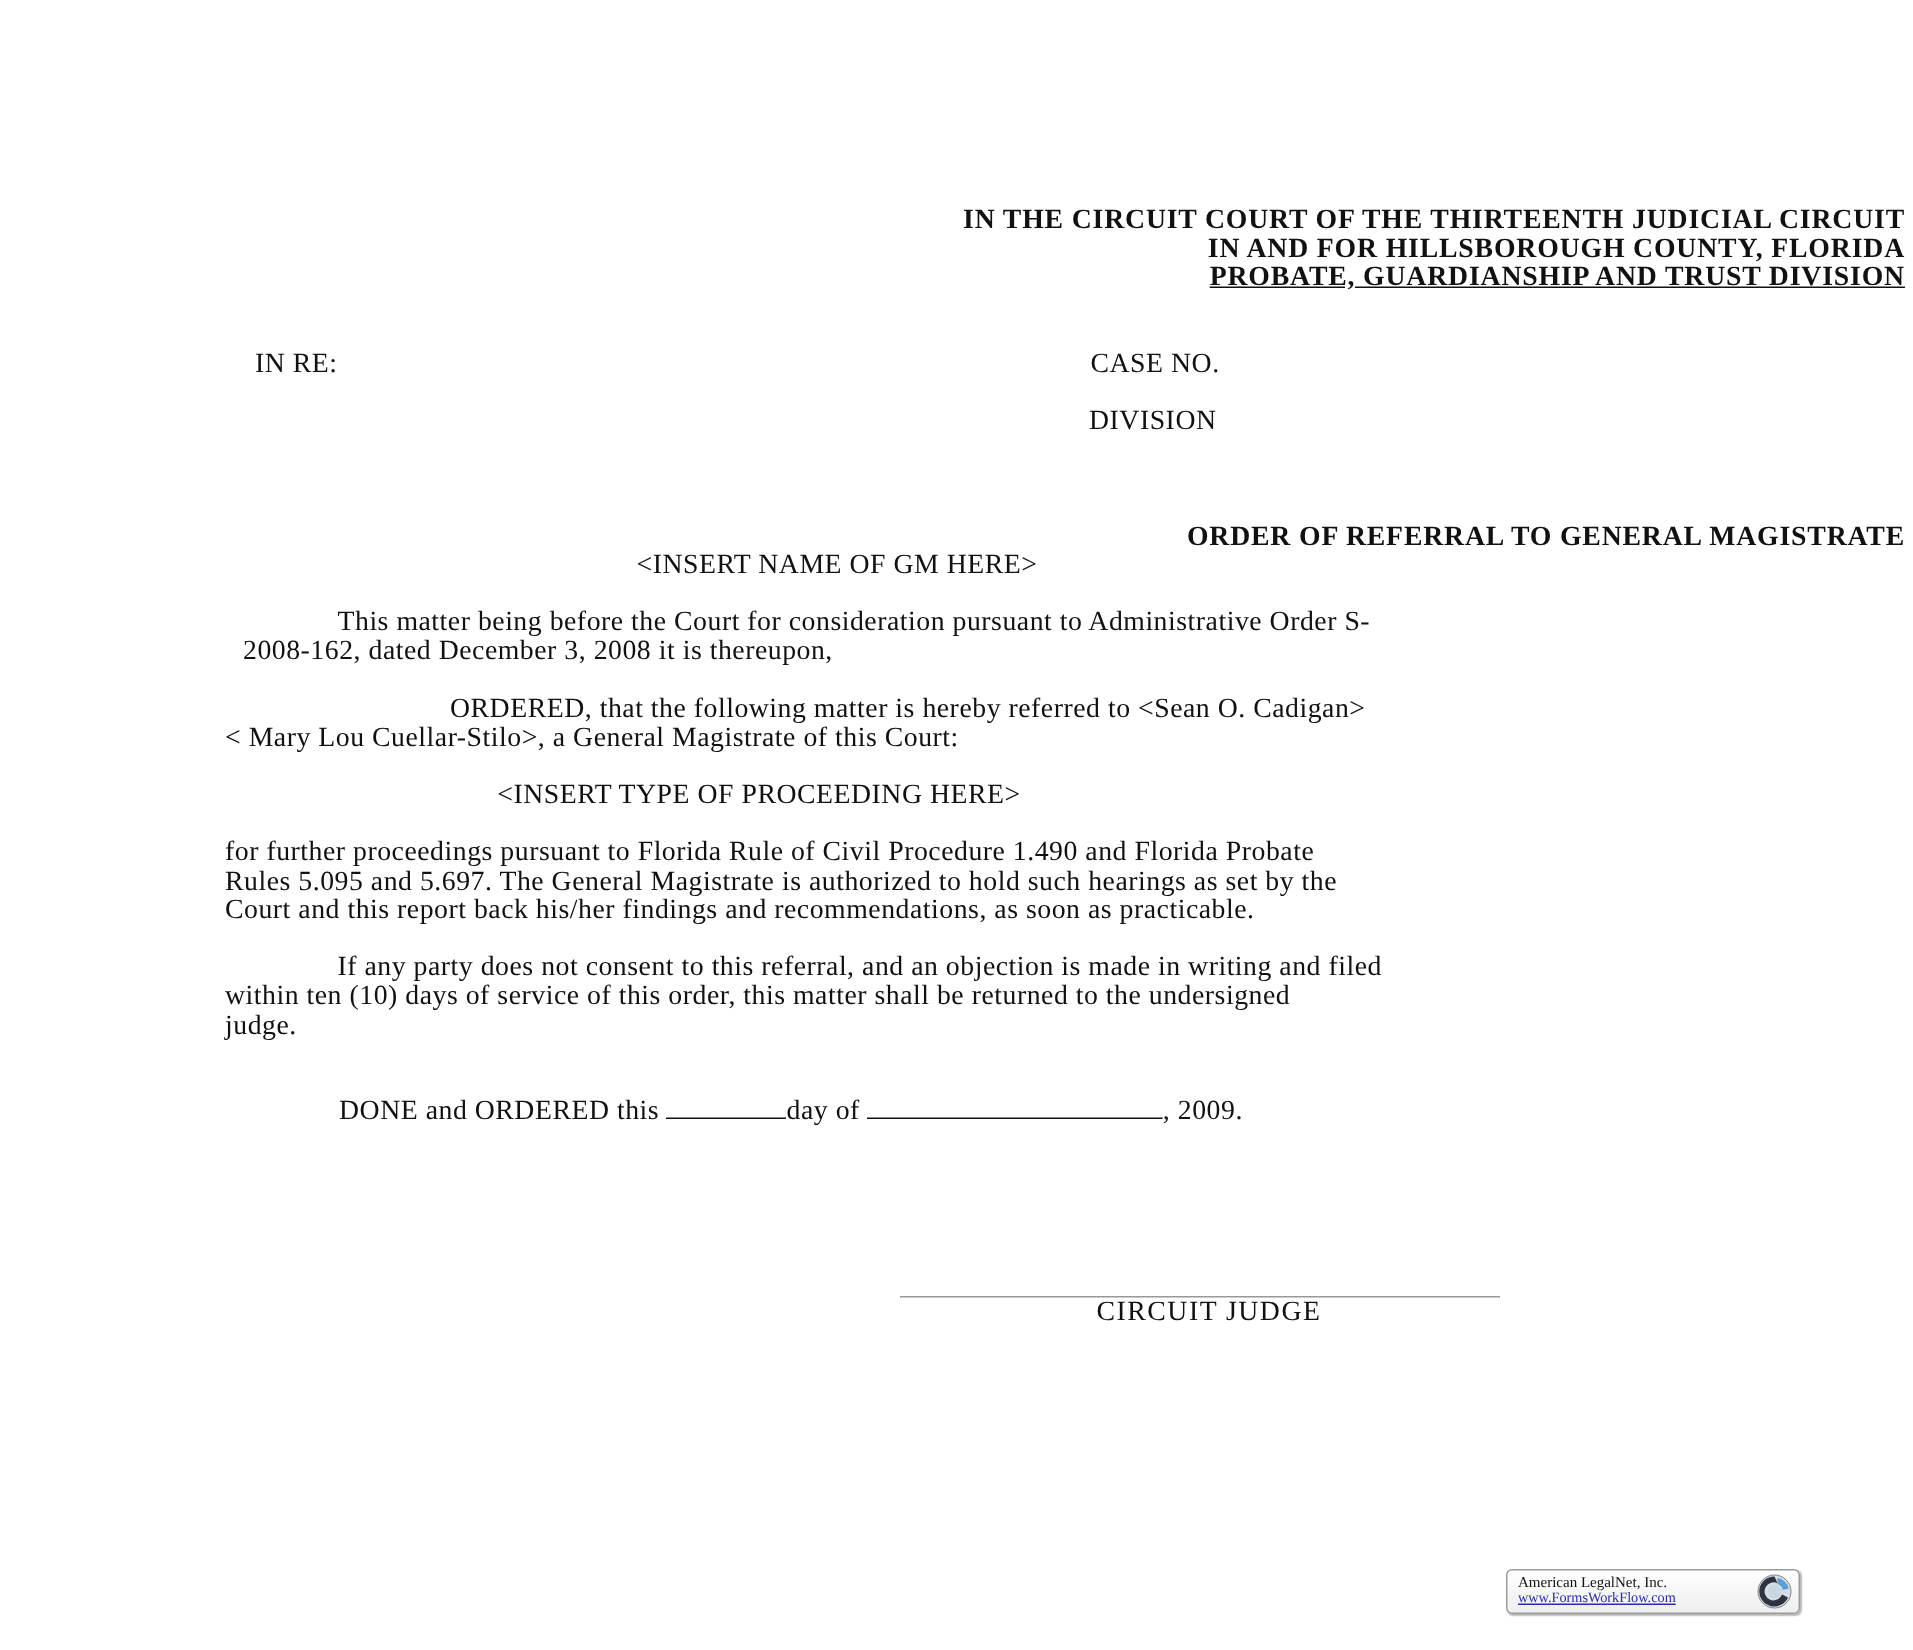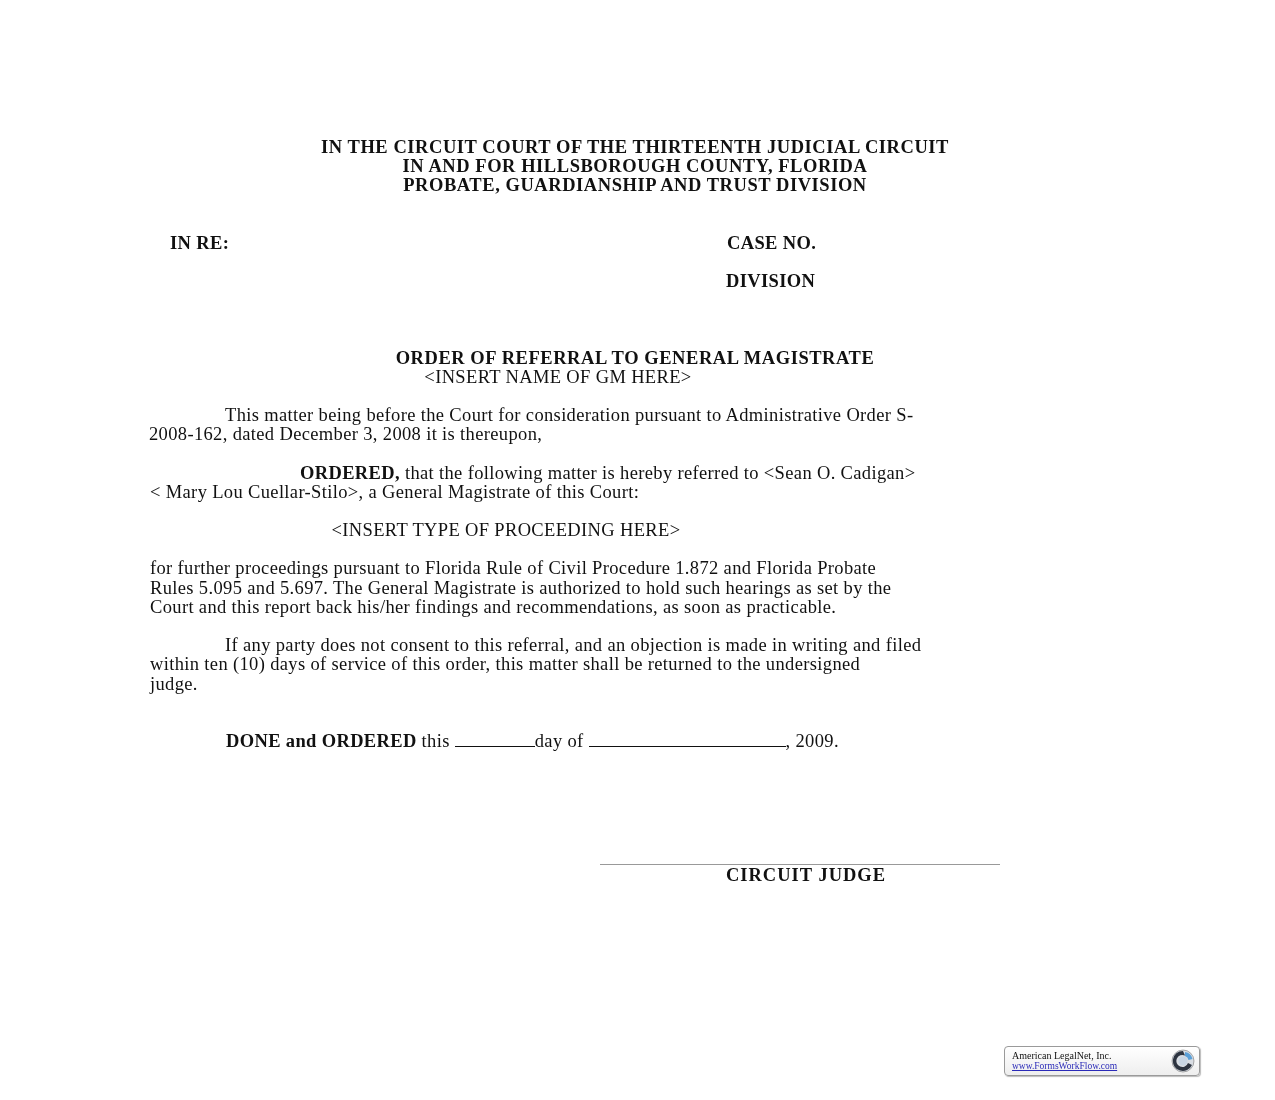--- a/index.html
+++ b/index.html
@@ -1,54 +1,54 @@
 <!DOCTYPE html>
 <html><head>
 <meta charset="utf-8">
 <style>
   html, body { margin: 0; padding: 0; background: #ffffff; }
   body { width: 1275px; height: 1100px; position: relative; overflow: hidden;
          font-family: "Liberation Serif", "DejaVu Serif", serif; color: #111; }
   .abs { position: absolute; white-space: nowrap; }
-  .bold { font-weight: bold; }
-  .hdr { left: 0; width: 1270px; text-align: center; font-weight: bold; font-size: 18.5px; letter-spacing: 0.55px; }
+  .bold { font-weight: normal; }
+  .hdr { left: 0; width: 1270px; text-align: right; font-weight: bold; font-size: 18.5px; letter-spacing: 0.55px; }
   .body-text { font-size: 18.5px; letter-spacing: 0.35px; }
   .blank { display: inline-block; border-bottom: 1.5px solid #111; height: 14px; vertical-align: baseline; }
   .sigline { left: 600px; top: 864px; width: 400px; height: 0; border-top: 1.5px solid #999; }
   .badge { left: 1004px; top: 1046px; width: 194px; height: 28px; border: 1px solid #9a9a9a; border-radius: 4px;
            background: linear-gradient(#ffffff, #eeeeee); box-shadow: 1px 1px 1px #bbb; }
   .badge .name { position: absolute; left: 7px; top: 3px; font-size: 10px; font-weight: normal; color: #111; }
   .badge .url { position: absolute; left: 7px; top: 14px; font-size: 9.5px; color: #2a2ab8; text-decoration: underline; }
   .badge .logo { position: absolute; right: 4px; top: 2px; width: 24px; height: 24px; }
 </style>
 </head>
 <body>
 
 <div class="abs hdr" style="top:137px;">IN THE CIRCUIT COURT OF THE THIRTEENTH JUDICIAL CIRCUIT</div>
 <div class="abs hdr" style="top:156px;">IN AND FOR HILLSBOROUGH COUNTY, FLORIDA</div>
-<div class="abs hdr" style="top:175px;">PROBATE, GUARDIANSHIP AND TRUST DIVISION</div>
+<div class="abs hdr" style="top:175px;text-decoration:underline;">PROBATE, GUARDIANSHIP AND TRUST DIVISION</div>
 
 <div class="abs bold body-text" style="left:170px; top:233px;">IN RE:</div>
 <div class="abs bold body-text" style="left:727px; top:233px;">CASE NO.</div>
 <div class="abs bold body-text" style="left:726px; top:271px;">DIVISION</div>
 
 <div class="abs hdr" style="top:348px;">ORDER OF REFERRAL TO GENERAL MAGISTRATE</div>
 <div class="abs body-text" style="left:0; width:1116px; text-align:center; top:367px;">&lt;INSERT NAME OF GM HERE&gt;</div>
 
 <div class="abs body-text" style="left:225px; top:405px;">This matter being before the Court for consideration pursuant to Administrative Order S-</div>
-<div class="abs body-text" style="left:149px; top:424px;">2008-162, dated December 3, 2008 it is thereupon,</div>
+<div class="abs body-text" style="left:162px; top:424px;">2008-162, dated December 3, 2008 it is thereupon,</div>
 
 <div class="abs body-text" style="left:300px; top:463px;">
   <span class="bold">ORDERED,</span><span> that the following matter is hereby referred to &lt;Sean O. Cadigan&gt;</span>
 </div>
 <div class="abs body-text" style="left:150px; top:482px;">&lt; Mary Lou Cuellar-Stilo&gt;, a General Magistrate of this Court:</div>
 
 <div class="abs body-text" style="left:0; width:1012px; text-align:center; top:520px;">&lt;INSERT TYPE OF PROCEEDING HERE&gt;</div>
 
-<div class="abs body-text" style="left:150px; top:558px;">for further proceedings pursuant to Florida Rule of Civil Procedure 1.872 and Florida Probate</div>
+<div class="abs body-text" style="left:150px; top:558px;">for further proceedings pursuant to Florida Rule of Civil Procedure 1.490 and Florida Probate</div>
 <div class="abs body-text" style="left:150px; top:578px;">Rules 5.095 and 5.697.  The General Magistrate is authorized to hold such hearings as set by the</div>
 <div class="abs body-text" style="left:150px; top:597px;">Court and this report back his/her findings and recommendations, as soon as practicable.</div>
 
 <div class="abs body-text" style="left:225px; top:635px;text-align:center;">If any party does not consent to this referral, and an objection is made in writing and filed</div>
 <div class="abs body-text" style="left:150px; top:654px;">within ten (10) days of service of this order, this matter shall be returned to the undersigned</div>
 <div class="abs body-text" style="left:150px; top:674px;">judge.</div>
 
 <div class="abs body-text" style="left:226px; top:731px;">
   <span class="bold">DONE and ORDERED</span><span> this </span><span class="blank" style="width:80px;"></span><span>day of </span><span class="blank" style="width:197px;"></span><span>, 2009.</span>
 </div>

